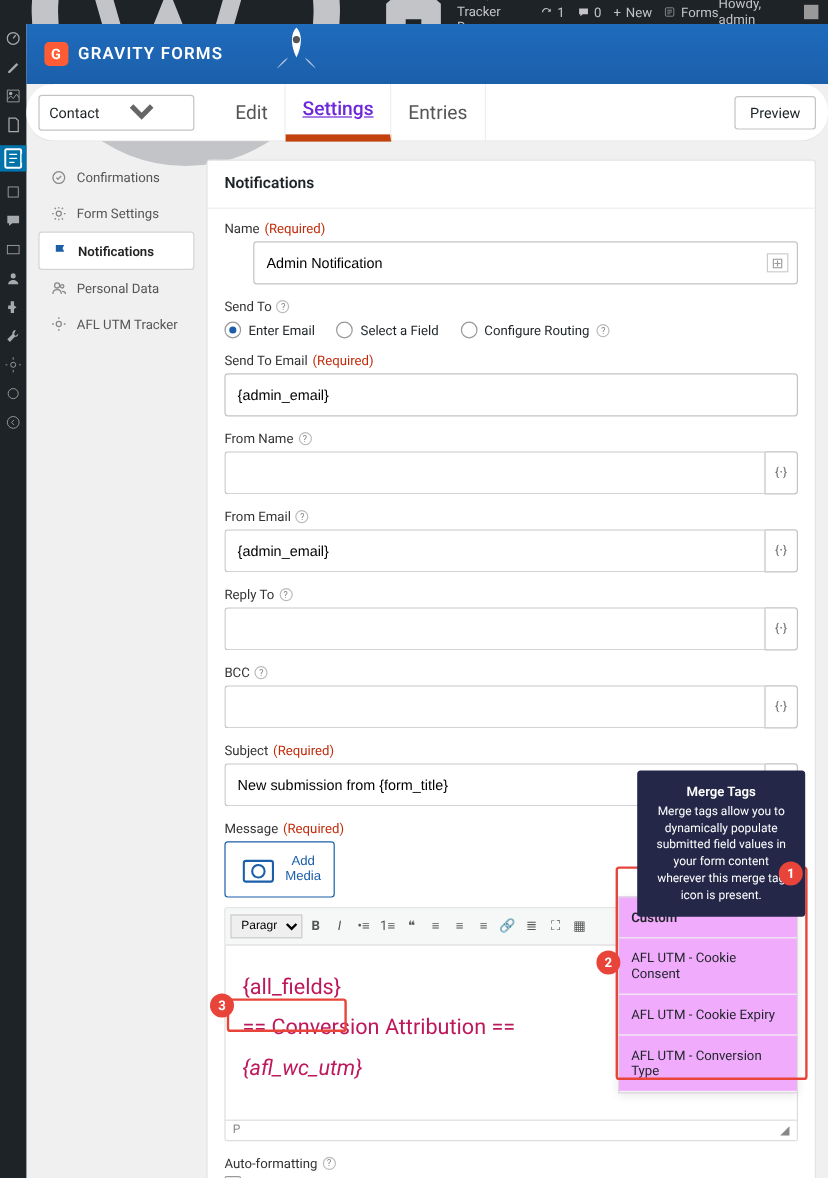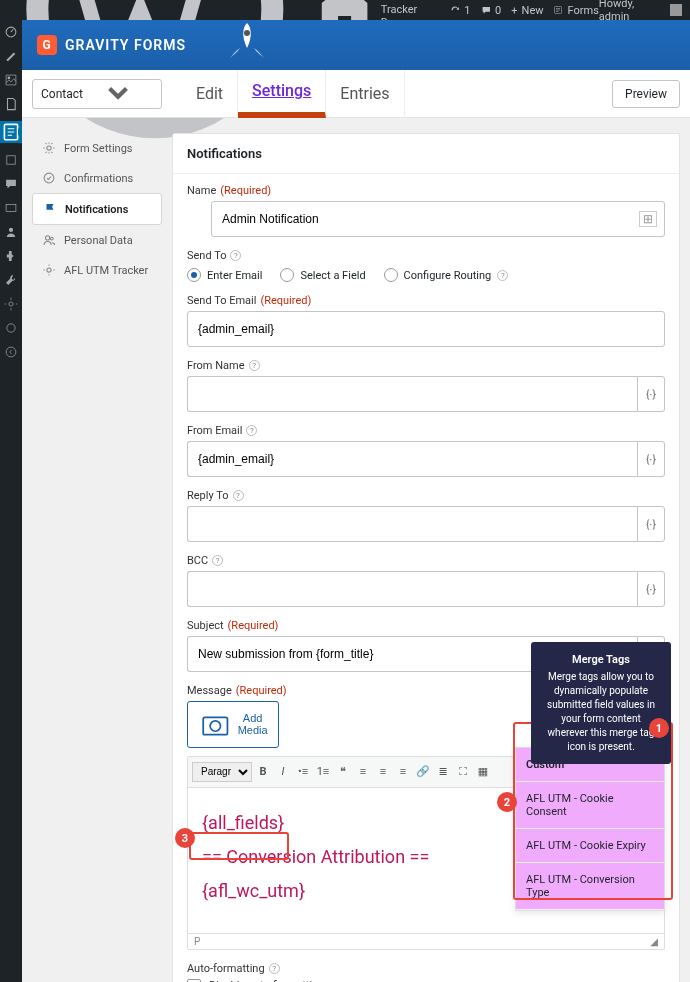--- a/index.html
+++ b/index.html
@@ -19,21 +19,21 @@
 .leftrail .ic.active::after { content: ""; position: absolute; right: -4px; top: 7px; border: 4px solid transparent; border-left-color: #0073aa; }
 
 
 .content { flex: 1; }
 .gf-header { background: #1b5faa; background: linear-gradient(180deg, #1f6bbc, #1b5faa); height: 50px; display: flex; align-items: center; padding: 0 15px; position: relative; }
 .gf-logo { display: flex; align-items: center; gap: 8px; color: #fff; font-weight: 600; letter-spacing: 1px; font-size: 14px; }
 .gf-logo-mark { width: 20px; height: 20px; background: #ff5c35; border-radius: 4px; display: flex; align-items: center; justify-content: center; color: #fff; font-weight: bold; font-size: 12px; }
 .rocket { position: absolute; left: 200px; top: -2px; width: 50px; height: 50px; }
 
 
-.gf-toolbar { background: #fff; height: 48px; display: flex; align-items: center; padding: 0 10px; border-bottom: 1px solid #e3e3e3; }
+.gf-toolbar { background: #fff; height: 48px; display: flex; align-items: center; padding: 0 10px; border-bottom: 1px solid #e3e3e3; border-radius: 23px; }
 .form-select { width: 130px; height: 30px; border: 1px solid #c3c4c7; border-radius: 3px; padding: 0 8px; display: flex; align-items: center; justify-content: space-between; cursor: pointer; font-size: 12px; }
 .tabs { display: flex; margin-left: 20px; gap: 0; }
 .tab { padding: 0 14px; height: 48px; display: flex; align-items: center; font-size: 16px; color: #555; cursor: pointer; border-right: 1px solid #eee; }
 .tab.active { color: #6d28d9; border-bottom: 6px solid #c2410c; font-weight: 500; text-decoration: underline; }
 .preview-btn { margin-left: auto; border: 1px solid #c3c4c7; border-radius: 3px; padding: 6px 12px; font-size: 12px; cursor: pointer; background: #fff; }
 
 
 .main { display: flex; padding: 15px 10px; gap: 10px; }
 .sidebar { width: 130px; }
 .side-item { display: flex; align-items: center; gap: 8px; padding: 8px 10px; font-size: 11px; color: #555; cursor: pointer; border-radius: 3px; }
@@ -237,31 +237,31 @@
         <div class="tab active">Settings</div>
         <div class="tab">Entries</div>
       </div>
       <div class="preview-btn">Preview</div>
     </div>
 
     <div class="main">
       <div class="sidebar">
         <div class="side-item">
             <span class="side-ic"><svg viewBox="0 0 20 20" fill="none" stroke="currentColor" stroke-width="1.5">
+                <circle cx="10" cy="10" r="7"></circle>
+                <path d="M7 10l2 2 4-4"></path>
+              </svg></span>
+            <span>Confirmations</span>
+          </div>
+        <div class="side-item">
+            <span class="side-ic"><svg viewBox="0 0 20 20" fill="none" stroke="currentColor" stroke-width="1.5">
                 <circle cx="10" cy="10" r="3"></circle>
                 <path d="M10 2v2m0 12v2M4 10H2m16 0h-2m-9.5-5.5L5 3m10 14l-1.5-1.5M5 17l1.5-1.5M15 3l-1.5 1.5"></path>
               </svg></span>
             <span>Form Settings</span>
-          </div>
-        <div class="side-item">
-            <span class="side-ic"><svg viewBox="0 0 20 20" fill="none" stroke="currentColor" stroke-width="1.5">
-                <circle cx="10" cy="10" r="7"></circle>
-                <path d="M7 10l2 2 4-4"></path>
-              </svg></span>
-            <span>Confirmations</span>
           </div>
         <div class="side-item active">
             <span class="side-ic"><svg viewBox="0 0 20 20" fill="currentColor">
                 <path d="M5 3v15m0-15h10l-2 4 2 4H5"></path>
               </svg></span>
             <span>Notifications</span>
           </div>
         <div class="side-item">
             <span class="side-ic"><svg viewBox="0 0 20 20" fill="none" stroke="currentColor" stroke-width="1.5">
                 <circle cx="8" cy="7" r="3"></circle>
@@ -409,21 +409,21 @@
                 <div class="ed-btn">≡</div>
                 <div class="ed-btn">🔗</div>
                 <div class="ed-btn">≣</div>
                 <div class="ed-btn">⛶</div>
                 <div class="ed-btn">▦</div>
                 <div class="merge-btn" style="margin-left:auto;border-radius:3px;height:22px;">{⋅}</div>
               </div>
               <div class="editor-content">
                 <div>{all_fields}</div>
                 <div>== Conversion Attribution ==</div>
-                <div style="position:relative;display:inline-block;">
+                <div style="position:relative;display:inline-block;font-style:italic;">
                   <span style="position:relative;z-index:26;">{afl_wc_utm}</span>
                 </div>
               </div>
               <div class="editor-status">
                   <span>P</span>
                   <span>◢</span>
                 </div>
             </div>
 
             

